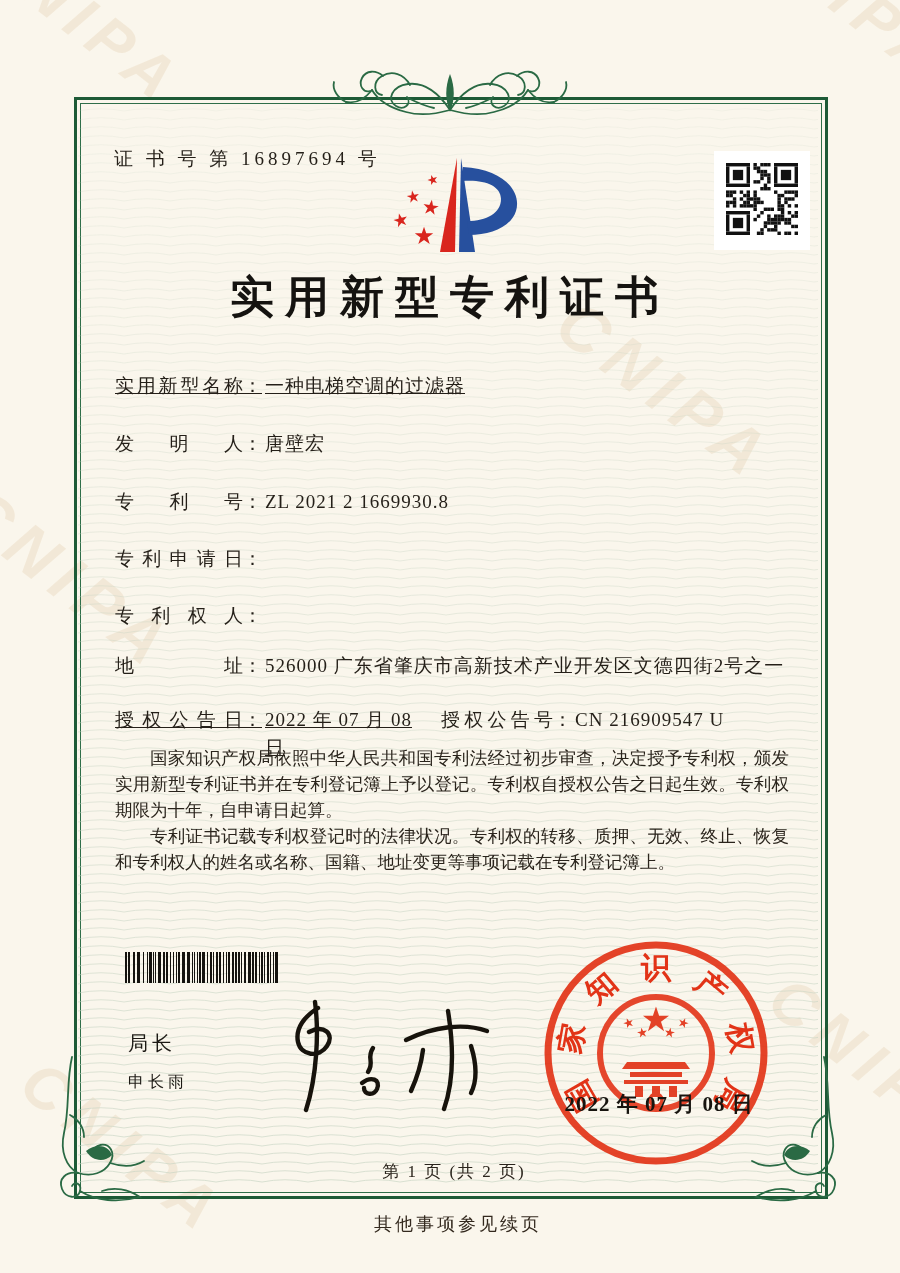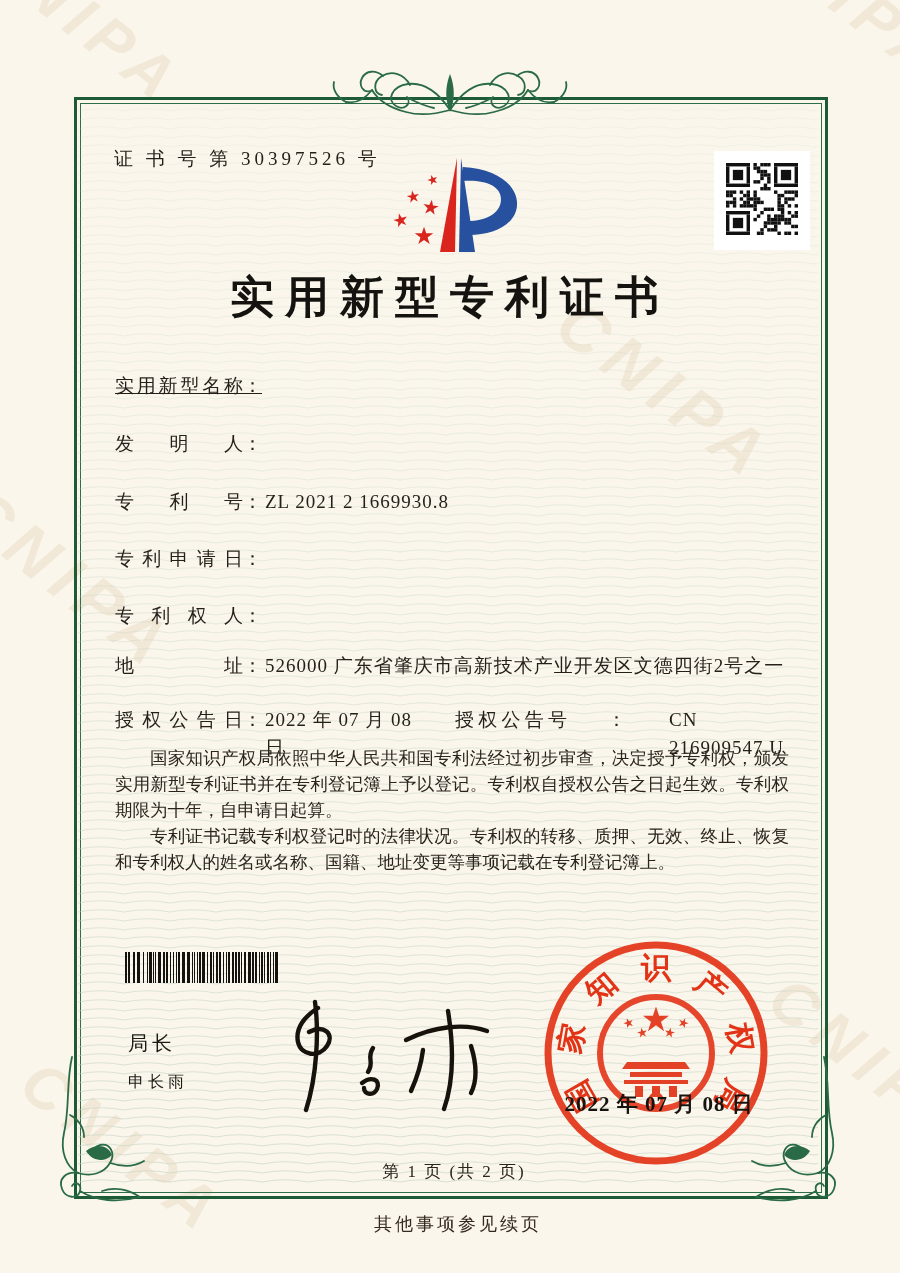--- a/index.html
+++ b/index.html
@@ -34,21 +34,21 @@
   #title{
     left:0;top:268px;width:900px;text-align:center;
     font-size:44px;font-weight:bold;letter-spacing:11px;color:#151310;
   }
   
   .row{position:absolute;left:115px;width:676px;font-size:19px;display:flex;align-items:flex-start;line-height:1.45;}
   .flabel{display:inline-block;width:128px;text-align:justify;text-align-last:justify;flex:0 0 128px;}
   .colon{flex:0 0 22px;}
   .fvalue{flex:1;letter-spacing:1px;}
   .grant-group{display:flex;}
-  .grant-group.right{position:absolute;left:340px;top:0;gap:40px;}
+  .grant-group.right{position:absolute;left:326px;top:0;}
   .grant-group.right .flabel{width:112px;flex-basis:112px;}
   
   #paras{left:115px;top:745px;width:674px;font-size:17.5px;line-height:26px;text-align:justify;color:#2a241c;}
   #paras p{margin:0;text-indent:2em;}
   
   #barcode{left:125px;top:952px;width:240px;height:31px;display:flex;align-items:stretch;}
   #barcode i{display:block;background:#15130f;height:100%;}
   
   #signer-title{left:128px;top:1030px;font-size:20px;font-family:"Liberation Sans","DejaVu Sans",sans-serif;letter-spacing:4px;color:#1c1914;}
   #signer-name{left:128px;top:1072px;font-size:16px;font-family:"Liberation Sans","DejaVu Sans",sans-serif;letter-spacing:4px;color:#1c1914;}
@@ -237,21 +237,21 @@
     </g>
   </defs>
   <use href="#cfl"></use>
   <path d="M30,96 C40,88 52,90 56,100 C48,108 36,106 30,96 Z" fill="#2a6a44"></path>
 </svg>
 <svg class="abs orn" style="left:730px;top:1055px;" width="110" height="150" viewBox="0 0 110 150">
   <use href="#cfl" transform="translate(110,0) scale(-1,1)"></use>
   <path d="M80,96 C70,88 58,90 54,100 C62,108 74,106 80,96 Z" fill="#2a6a44"></path>
 </svg>
 
-<div class="abs" id="cert-no">证 书 号 第 30397526 号</div>
+<div class="abs" id="cert-no">证 书 号 第 16897694 号</div>
 
 <svg class="abs" id="logo" width="168" height="106" viewBox="0 0 168 106">
   <g id="logo-stars" fill="#d9251d">
       <text x="0" y="0" font-size="13" text-anchor="middle" transform="translate(72,30) rotate(-18)" fill="#d9251d">★</text>
       <text x="0" y="0" font-size="16" text-anchor="middle" transform="translate(52,48) rotate(-10)" fill="#d9251d">★</text>
       <text x="0" y="0" font-size="20" text-anchor="middle" transform="translate(68,60) rotate(8)" fill="#d9251d">★</text>
       <text x="0" y="0" font-size="18" text-anchor="middle" transform="translate(40,72) rotate(-14)" fill="#d9251d">★</text>
       <text x="0" y="0" font-size="24" text-anchor="middle" transform="translate(62,90) rotate(0)" fill="#d9251d">★</text>
     </g>
   <polygon points="95,4 78,98 93,98" fill="#d9251d"></polygon>
@@ -394,44 +394,46 @@
       <rect x="61.71428571428571" y="68.57142857142857" width="3.4285714285714284" height="3.4285714285714284" fill="#111"></rect>
       <rect x="68.57142857142857" y="68.57142857142857" width="3.4285714285714284" height="3.4285714285714284" fill="#111"></rect>
     </svg>
 </div>
 
 <div class="abs" id="title">实用新型专利证书</div>
 
 <div class="row" style="top:372px;text-decoration:underline;">
   <span class="flabel">实用新型名称</span>
     <span class="colon">：</span>
+    <span class="fvalue">一种电梯空调的过滤器</span>
 </div>
 <div class="row" style="top:430px;">
   <span class="flabel">发明人</span>
     <span class="colon">：</span>
+    <span class="fvalue">唐壁宏</span>
 </div>
 <div class="row" style="top:488px;">
   <span class="flabel">专利号</span>
     <span class="colon">：</span>
     <span class="fvalue">ZL 2021 2 1669930.8</span>
 </div>
 <div class="row" style="top:545px;">
   <span class="flabel">专利申请日</span>
     <span class="colon">：</span>
 </div>
 <div class="row" style="top:602px;">
   <span class="flabel">专利权人</span>
     <span class="colon">：</span>
 </div>
 <div class="row" style="top:652px;">
   <span class="flabel">地址</span>
     <span class="colon">：</span>
     <span class="fvalue">526000 广东省肇庆市高新技术产业开发区文德四街2号之一</span>
 </div>
-<div class="row" style="top:706px;position:absolute;">
+<div class="row" style="top:706px;position:absolute;text-decoration:underline;">
   <span class="flabel">授权公告日</span>
     <span class="colon">：</span>
     <span class="fvalue" style="flex:0 0 160px;">2022 年 07 月 08 日</span>
   <span class="grant-group right">
     <span class="flabel">授权公告号</span>
       <span class="colon">：</span>
       <span class="fvalue">CN 216909547 U</span>
   </span>
 </div>
 

